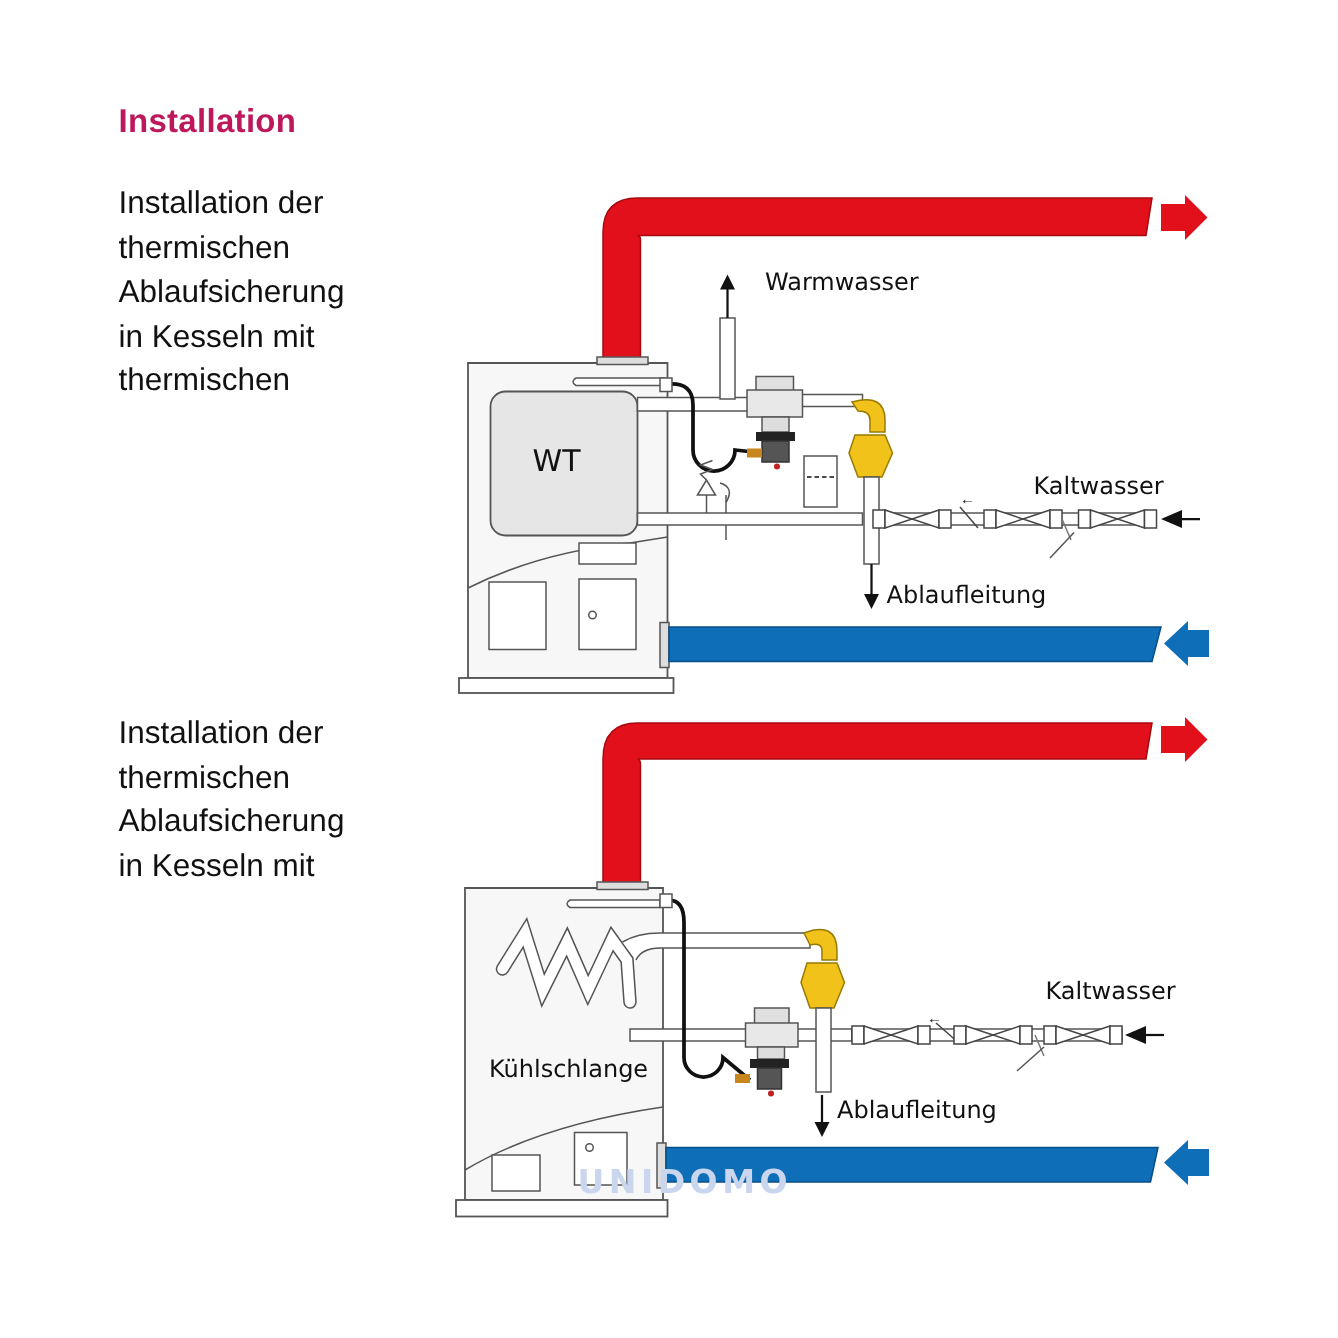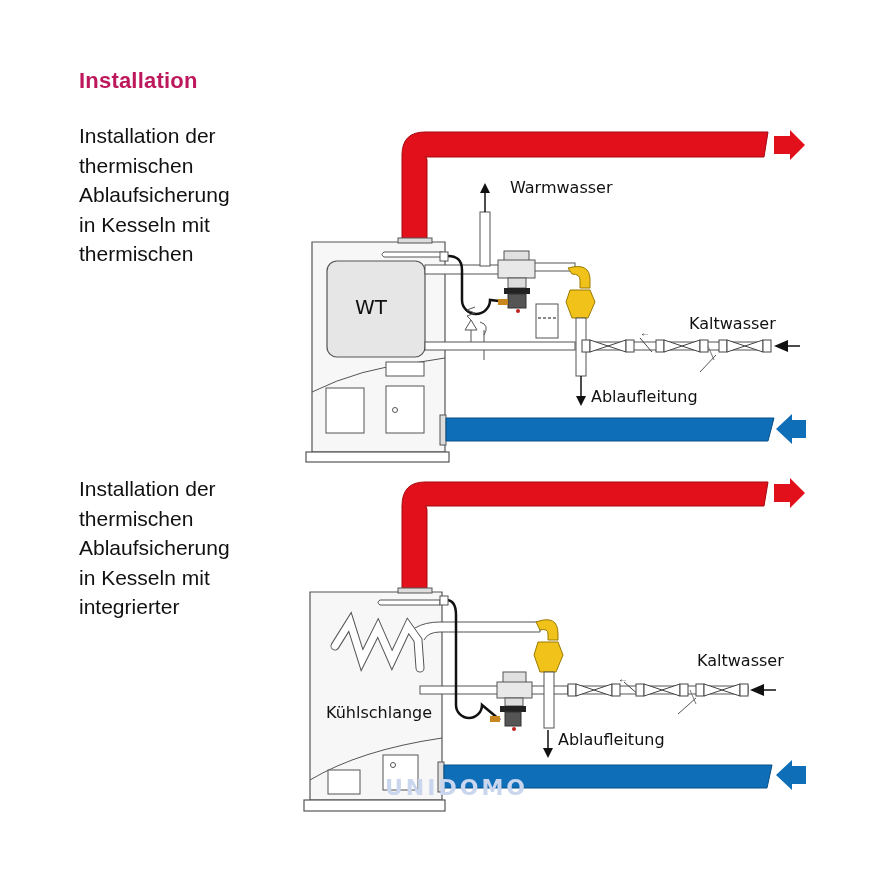--- a/index.html
+++ b/index.html
@@ -25,21 +25,20 @@
   <div>Ablaufsicherung</div>
   <div>in Kesseln mit</div>
   <div>thermischen</div>
 </div>
 
 <div class="caption" id="cap2">
   <div>Installation der</div>
   <div>thermischen</div>
   <div>Ablaufsicherung</div>
   <div>in Kesseln mit</div>
-  <div>integrierter</div>
 </div>
 
 <svg width="892" height="892" viewBox="0 0 892 892">
   <defs>
     <g id="valve">
       <rect x="-26" y="-6" width="8" height="12" fill="#fff" stroke="#444" stroke-width="1"></rect>
       <polygon points="-18,-6 0,0 -18,6" fill="#fff" stroke="#444" stroke-width="1"></polygon>
       <polygon points="18,-6 0,0 18,6" fill="#fff" stroke="#444" stroke-width="1"></polygon>
       <rect x="18" y="-6" width="8" height="12" fill="#fff" stroke="#444" stroke-width="1"></rect>
     </g>

